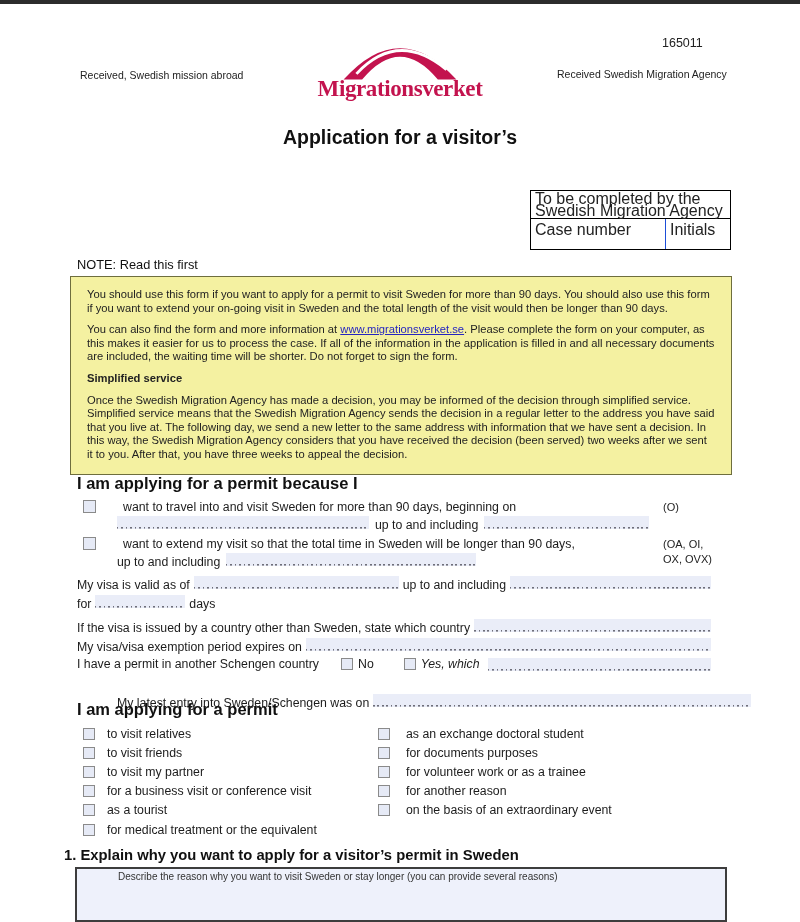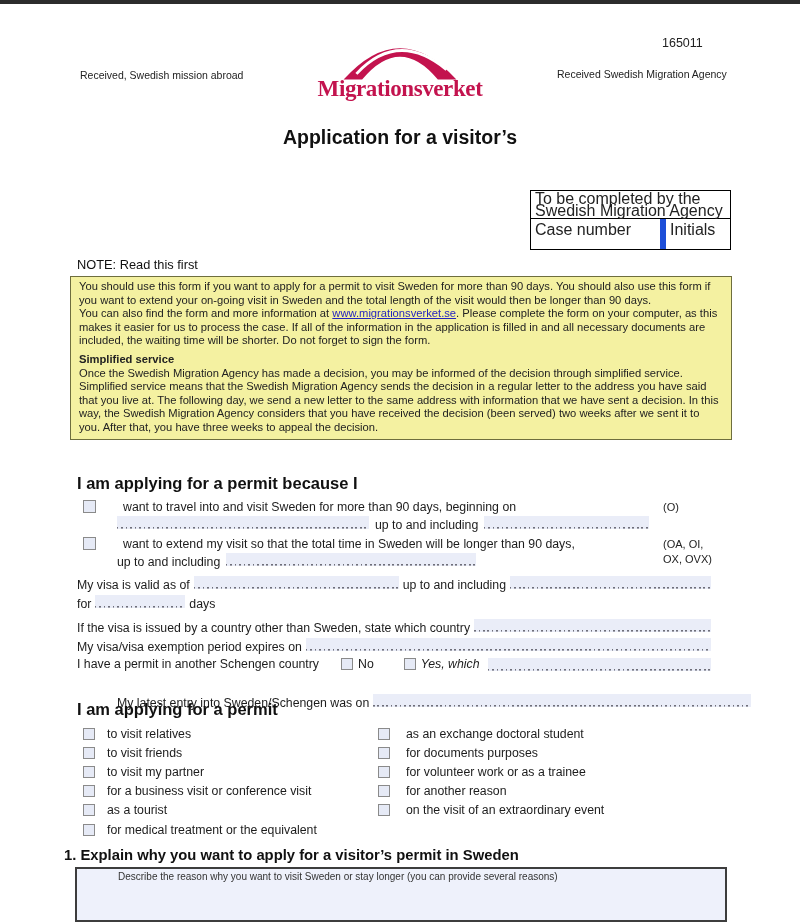--- a/index.html
+++ b/index.html
@@ -19,29 +19,29 @@
                     letter-spacing:-0.4px; color:#c3134e; margin-top:-5px; }
 
   .title { position:absolute; left:0; right:0; top:126px; text-align:center;
            font-weight:bold; font-size:19.5px; line-height:22.5px; color:#111; }
 
   .agency-box { position:absolute; left:530px; top:190px; width:201px; border:1px solid #000;
                 font-size:16px; color:#222; background:#fff; box-sizing:border-box; }
   .agency-box .abx-hdr { padding:2px 4px 1px 4px; border-bottom:1px solid #000; line-height:11.5px; min-height:24px; }
   .agency-box .abx-row { display:flex; height:30px; }
   .agency-box .abx-cell { padding:2px 4px; box-sizing:border-box; }
-  .agency-box .abx-case { width:135px; border-right:6px solid #1d4ed8; }
+  .agency-box .abx-case { width:135px; border-right:1px solid #1d4ed8; }
   .agency-box .abx-init { flex:1; }
 
   .note-label { position:absolute; left:77px; top:257px; font-size:12.8px; color:#111; }
 
   .note-box { position:absolute; left:70px; top:276px; width:662px; box-sizing:border-box;
               background:#f4f1a1; border:1px solid #6e6e3e; padding:3px 8px 4px 8px;
               font-size:11.2px; line-height:13.6px; color:#222; }
-  .note-box p { margin:0; }
+  .note-box p { margin:8px; }
   .note-box .simp { font-weight:bold; margin-top:5px; }
   .note-box a { color:#2424c0; text-decoration:underline; cursor:pointer; }
 
   .sec-heading { font-weight:bold; font-size:16.5px; color:#111; }
 
   .sectionA { position:absolute; left:77px; top:474px; width:660px; height:96px; }
   .sectionA .row { position:absolute; display:flex; align-items:flex-start; }
   .sectionA .code { position:absolute; left:586px; font-size:11px; line-height:15px; color:#222; }
 
   .cb { width:12px; height:12px; border:1px solid #8a8a8a; background:#e6eaf6;
@@ -215,21 +215,21 @@
       <div class="pitem">
           <span class="cb"></span>
           <span>for volunteer work or as a trainee</span>
         </div>
       <div class="pitem">
           <span class="cb"></span>
           <span>for another reason</span>
         </div>
       <div class="pitem">
           <span class="cb"></span>
-          <span>on the visit of an extraordinary event</span>
+          <span>on the basis of an extraordinary event</span>
         </div>
     </div>
   </div>
 
   <div class="sec1-heading">1. Explain why you want to apply for a visitor’s permit in Sweden</div>
   <div class="desc-box">
     <div class="hint">Describe the reason why you want to visit Sweden or stay longer (you can provide several reasons)</div>
   </div>
 </div>
 

